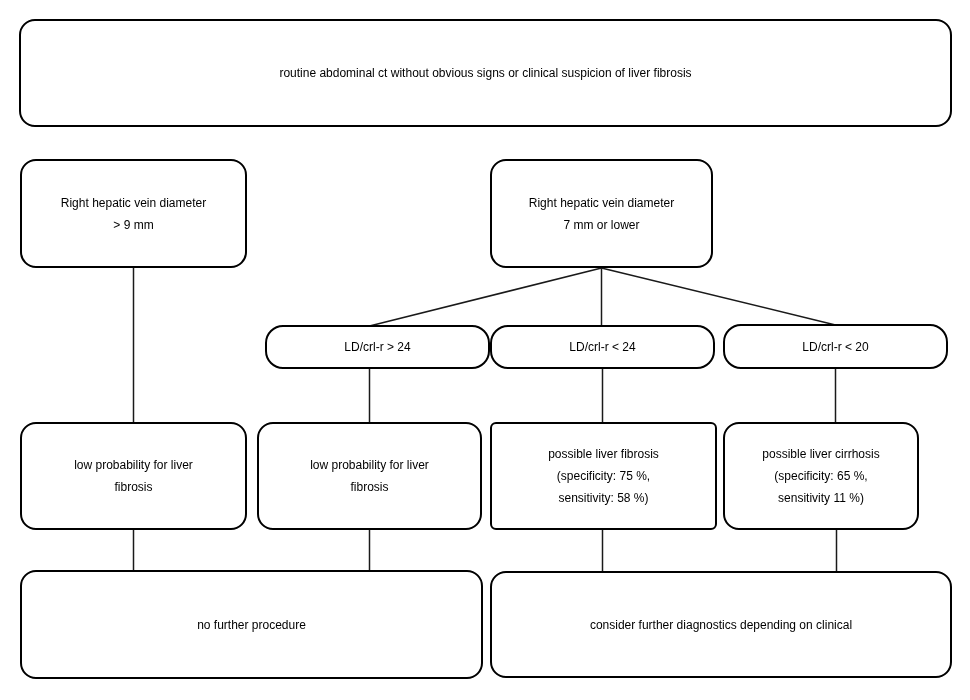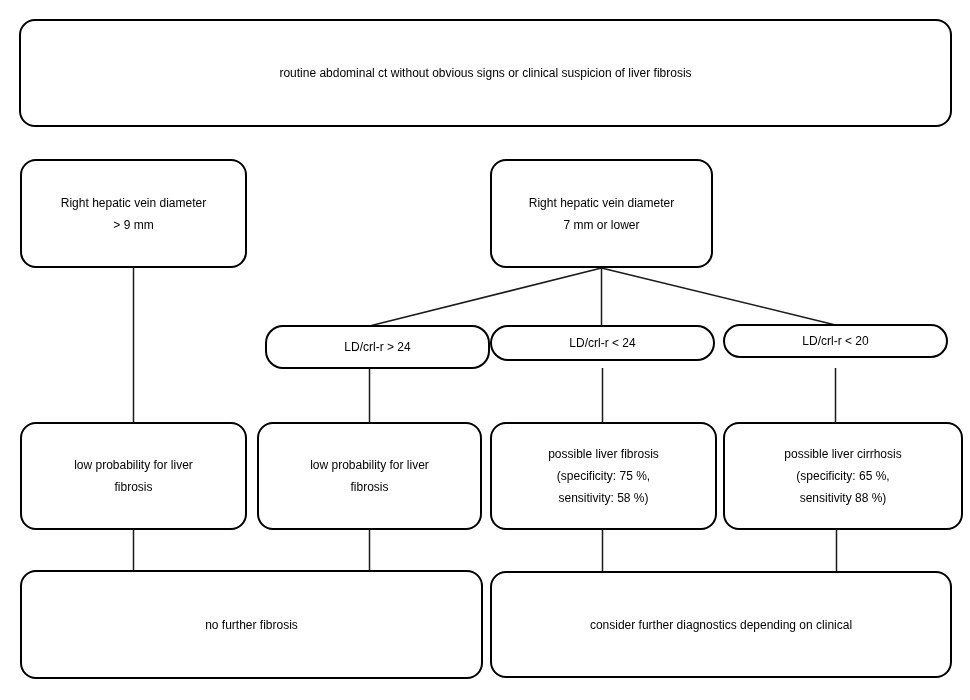--- a/index.html
+++ b/index.html
@@ -83,51 +83,51 @@
 
   <div class="node" style="left:490px; top:159px; width:223px; height:109px;">
     <div class="tline">Right hepatic vein diameter</div>
     <div class="tline">7 mm or lower</div>
   </div>
 
   <div class="node pill" style="left:257px; top:325px; width:225px; height:44px;margin-left:8px;">
     <div class="tline">LD/crl-r &gt; 24</div>
   </div>
 
-  <div class="node pill" style="left:490px; top:325px; width:225px; height:36px;">
+  <div class="node pill" style="left:490px; top:325px; width:225px; height:44px;">
     <div class="tline">LD/crl-r &lt; 24</div>
   </div>
 
-  <div class="node pill" style="left:723px; top:324px; width:225px; height:34px;">
+  <div class="node pill" style="left:723px; top:324px; width:225px; height:45px;">
     <div class="tline">LD/crl-r &lt; 20</div>
   </div>
 
   <div class="node" style="left:20px; top:422px; width:227px; height:108px;">
     <div class="tline">low probability for liver</div>
     <div class="tline">fibrosis</div>
   </div>
 
   <div class="node" style="left:257px; top:422px; width:225px; height:108px;">
     <div class="tline">low probability for liver</div>
     <div class="tline">fibrosis</div>
   </div>
 
-  <div class="node" style="left:490px; top:422px; width:227px; height:108px;">
+  <div class="node" style="left:490px; top:422px; width:227px; height:108px;border-radius:6px;">
     <div class="tline">possible liver fibrosis</div>
     <div class="tline">(specificity: 75 %,</div>
     <div class="tline">sensitivity: 58 %)</div>
   </div>
 
-  <div class="node" style="left:723px; top:422px; width:240px; height:108px;">
+  <div class="node" style="left:723px; top:422px; width:196px; height:108px;">
     <div class="tline">possible liver cirrhosis</div>
     <div class="tline">(specificity: 65 %,</div>
-    <div class="tline">sensitivity 88 %)</div>
+    <div class="tline">sensitivity 11 %)</div>
   </div>
 
   <div class="node" style="left:20px; top:570px; width:463px; height:109px;">
-    <div class="tline">no further fibrosis</div>
+    <div class="tline">no further procedure</div>
   </div>
 
   <div class="node" style="left:490px; top:571px; width:462px; height:107px;text-align:right;">
     <div class="tline">consider further diagnostics depending on clinical</div>
   </div>
 
 </div>
 
 </body></html>

